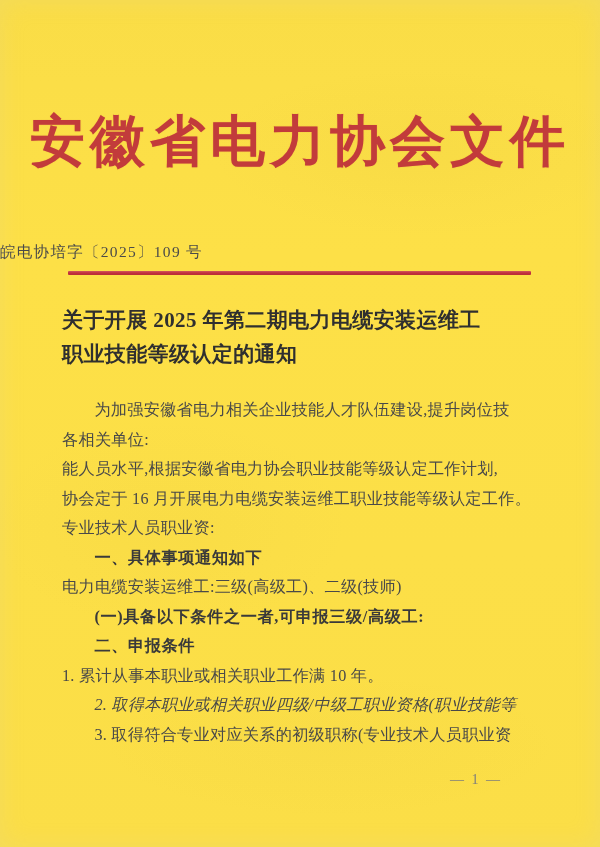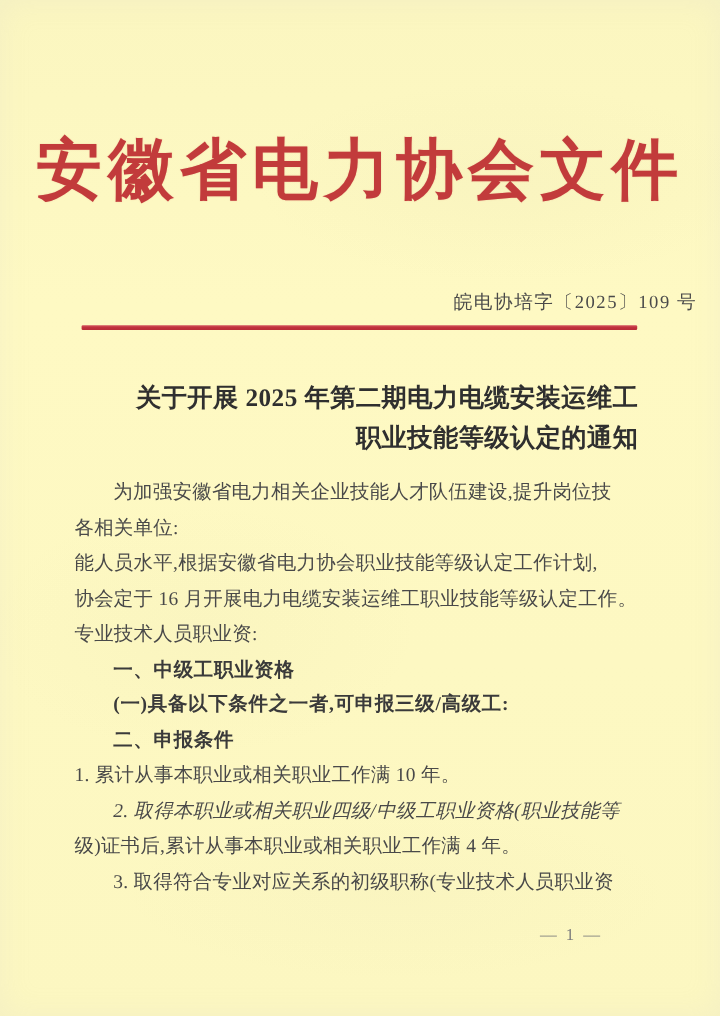--- a/index.html
+++ b/index.html
@@ -4,21 +4,21 @@
 <style>
   html, body {
     margin: 0;
     padding: 0;
     background: #ffffff;
   }
   .page {
     position: relative;
     width: 600px;
     height: 847px;
-    background: #fef9c3;
+    background: #fde047;
     overflow: hidden;
     font-family: "Liberation Serif", "DejaVu Serif", serif;
     color: #3a3a3a;
   }
   
   .scan-noise {
     position: absolute;
     inset: 0;
     pointer-events: none;
     background:
@@ -53,44 +53,44 @@
     text-shadow: 0 0 1px rgba(194,59,59,0.35);
     white-space: nowrap;
   }
 
   
   .doc-number {
     position: absolute;
     top: 242px;
     left: 0;
     width: 581px;
-    text-align: right;
+    text-align: left;
     font-size: 15.5px;
     letter-spacing: 1.3px;
     color: #4a4a4a;
   }
 
   
   .red-rule {
     position: absolute;
     top: 271px;
     left: 68px;
     width: 463px;
     height: 4px;
     background: linear-gradient(180deg, #d4555f 0%, #c0303c 50%, #b72c38 100%);
     border-radius: 1px;
   }
 
   
   .doc-heading {
     position: absolute;
-    top: 314px;
+    top: 303px;
     left: 62px;
     width: 470px;
-    text-align: right;
+    text-align: left;
     font-weight: bold;
     font-size: 21px;
     line-height: 1.62;
     letter-spacing: 0.4px;
     color: #2f2f2f;
   }
   .doc-heading .hline { display: block; white-space: nowrap; }
 
   
   .body-block {
@@ -144,30 +144,30 @@
 
   <div class="body-block">
 
     <div class="p-line" style="text-indent:2em;">为加强安徽省电力相关企业技能人才队伍建设,提升岗位技</div>
 
     <div class="p-line">各相关单位:</div>
     <div class="p-line">能人员水平,根据安徽省电力协会职业技能等级认定工作计划,</div>
     <div class="p-line">协会定于 16 月开展电力电缆安装运维工职业技能等级认定工作。</div>
     <div class="p-line">专业技术人员职业资:</div>
 
-    <div class="p-line bold" style="text-indent:2em;">一、中级工职业资格</div>
+    <div class="p-line bold" style="text-indent:2em;">一、具体事项通知如下</div>
+    <div class="p-line">电力电缆安装运维工:三级(高级工)、二级(技师)</div>
 
     <div class="p-line bold" style="text-indent:2em;">(一)具备以下条件之一者,可申报三级/高级工:</div>
 
     <div class="p-line bold" style="text-indent:2em;">二、申报条件</div>
 
     <div class="p-line">1. 累计从事本职业或相关职业工作满 10 年。</div>
 
     <div class="p-line" style="text-indent:2em;font-style:italic;">2. 取得本职业或相关职业四级/中级工职业资格(职业技能等</div>
-    <div class="p-line">级)证书后,累计从事本职业或相关职业工作满 4 年。</div>
 
     <div class="p-line" style="text-indent:2em;">3. 取得符合专业对应关系的初级职称(专业技术人员职业资</div>
 
   </div>
 
   <div class="page-number">
     <span class="page-number-inner">— 1 —</span>
   </div>
 
   <div class="edge-shade"></div>

